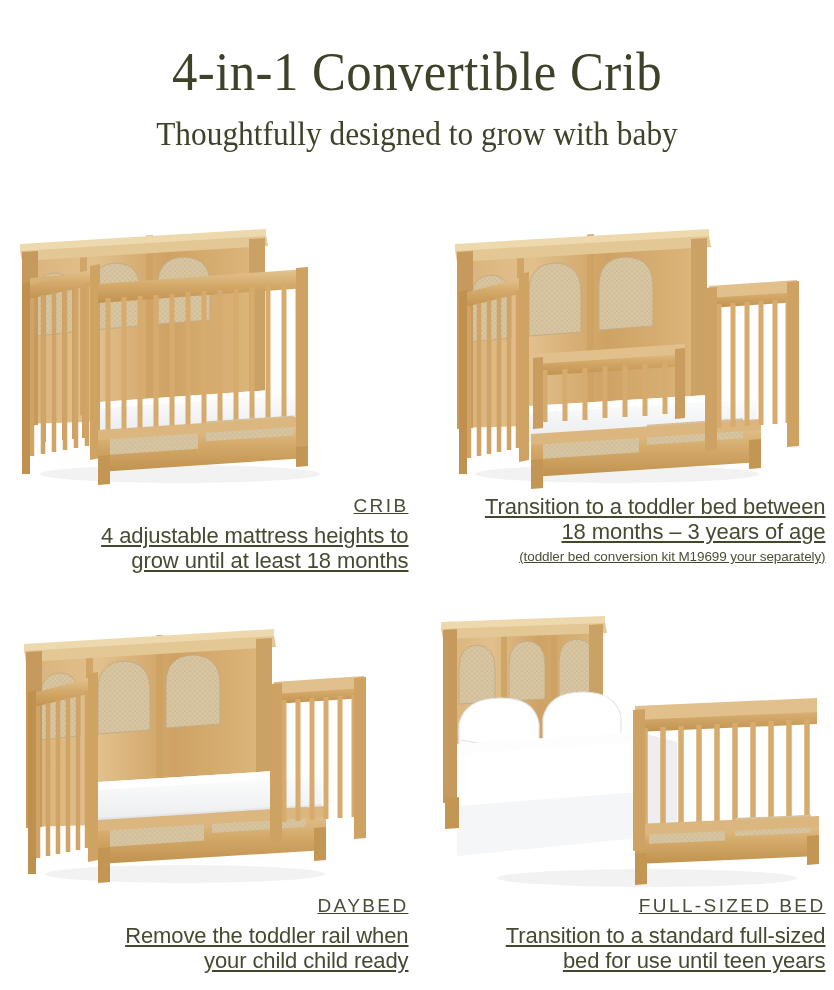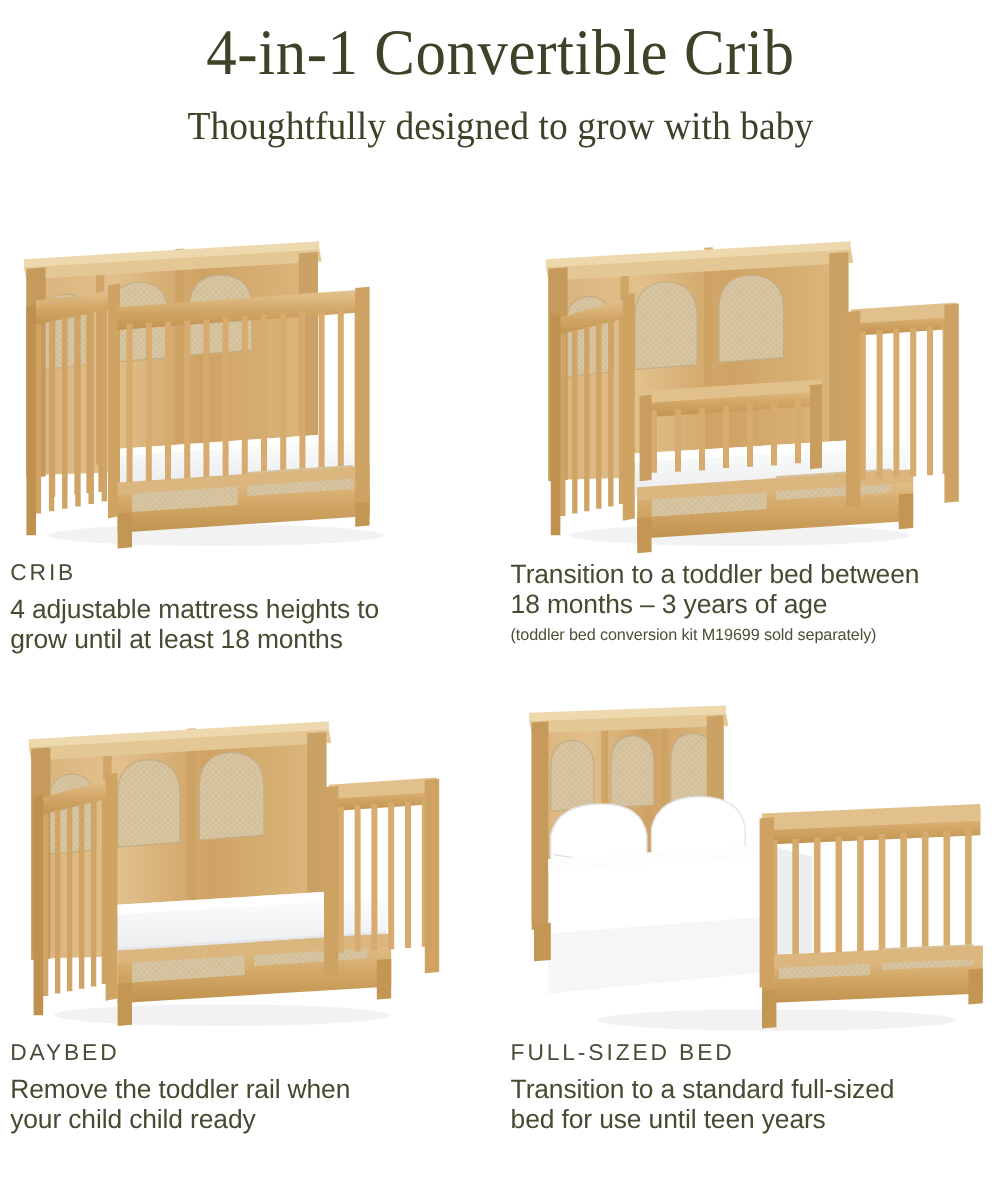--- a/index.html
+++ b/index.html
@@ -15,20 +15,21 @@
     color: #42462c;
     -webkit-font-smoothing: antialiased;
   }
 
   .page {
     width: 834px;
     height: 878px;
     position: relative;
     background: #ffffff;
     box-sizing: border-box;
+    margin-top: 28px;
   }
 
   
   .header {
     text-align: center;
     padding-top: 14px;
   }
   .title {
     font-family: "Liberation Serif", serif;
     font-size: 54px;
@@ -67,22 +68,23 @@
   }
   .art {
     width: 417px;
     height: 290px;
     position: relative;
   }
   .art svg { display: block; }
 
   .caption {
     width: 400px;
-    text-align: left;
+    text-align: right;
     margin-top: -2px;
+    text-decoration: underline;
   }
   .cap-label {
     font-size: 19px;
     letter-spacing: 2.4px;
     color: #4a4c38;
     line-height: 24px;
     margin-bottom: 5px;
   }
   .cap-desc {
     font-size: 22px;
@@ -312,21 +314,21 @@
             <path d="M288 82 L300 81 L300 244 L288 245 Z" fill="#cda263"></path>
             <path d="M370 76 L382 75 L382 240 L370 241 Z" fill="#cda263"></path>
           </g>
         </svg>
       </div>
       <div class="caption">
         <div class="cap-desc">
           <div>Transition to a toddler bed between</div>
           <div>18 months – 3 years of age</div>
         </div>
-        <div class="cap-fine">(toddler bed conversion kit M19699 sold separately)</div>
+        <div class="cap-fine">(toddler bed conversion kit M19699 your separately)</div>
       </div>
     </div>
 
     <div class="cell">
       <div class="art">
         <svg width="417" height="290" viewBox="0 0 417 290">
           <ellipse cx="185" cy="268" rx="140" ry="9" fill="#000" opacity=".05"></ellipse>
 
           <g>
             <path d="M26 46 L272 32 L272 214 L26 221 Z" fill="url(#wv1)"></path>

